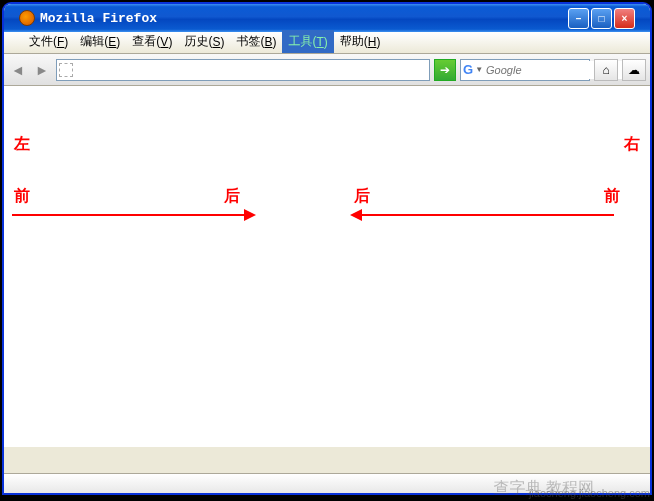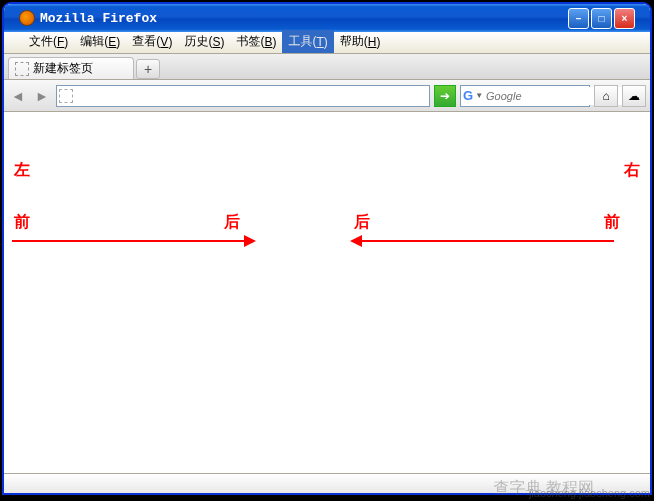--- a/index.html
+++ b/index.html
@@ -63,21 +63,21 @@
 }
 .menu-item {
   padding: 3px 6px;
   display: flex;
   align-items: center;
   cursor: default;
 }
 .menu-item u { text-decoration: underline; }
 .menu-item.active {
   background: #316ac5;
-  color: #e5e5e5;
+  color: #86efac;
   margin-top: 48px;
 }
 .tabstrip {
   height: 26px;
   background: linear-gradient(#f0f0f0, #d8d8d8);
   border-bottom: 1px solid #aca899;
   display: flex;
   align-items: flex-end;
   padding: 0 4px;
 }
@@ -263,27 +263,20 @@
   <div class="menubar">
       <div class="menu-item">文件(<u>F</u>)</div>
       <div class="menu-item">编辑(<u>E</u>)</div>
       <div class="menu-item">查看(<u>V</u>)</div>
       <div class="menu-item">历史(<u>S</u>)</div>
       <div class="menu-item">书签(<u>B</u>)</div>
       <div class="menu-item active">工具(<u>T</u>)</div>
       <div class="menu-item">帮助(<u>H</u>)</div>
     </div>
 
-  <div class="tabstrip">
-    <div class="tab">
-      <div class="page-icon"></div>
-      <span>新建标签页</span>
-    </div>
-    <div class="newtab-btn">+</div>
-  </div>
 
   <div class="toolbar">
     <div class="nav-btn">◄</div>
     <div class="nav-btn">►</div>
     <div class="url-wrap">
       <div class="url-icon"></div>
       <input class="url-input" value="" style="">
     </div>
     <div class="go-btn">➔</div>
     <div class="search-wrap">

